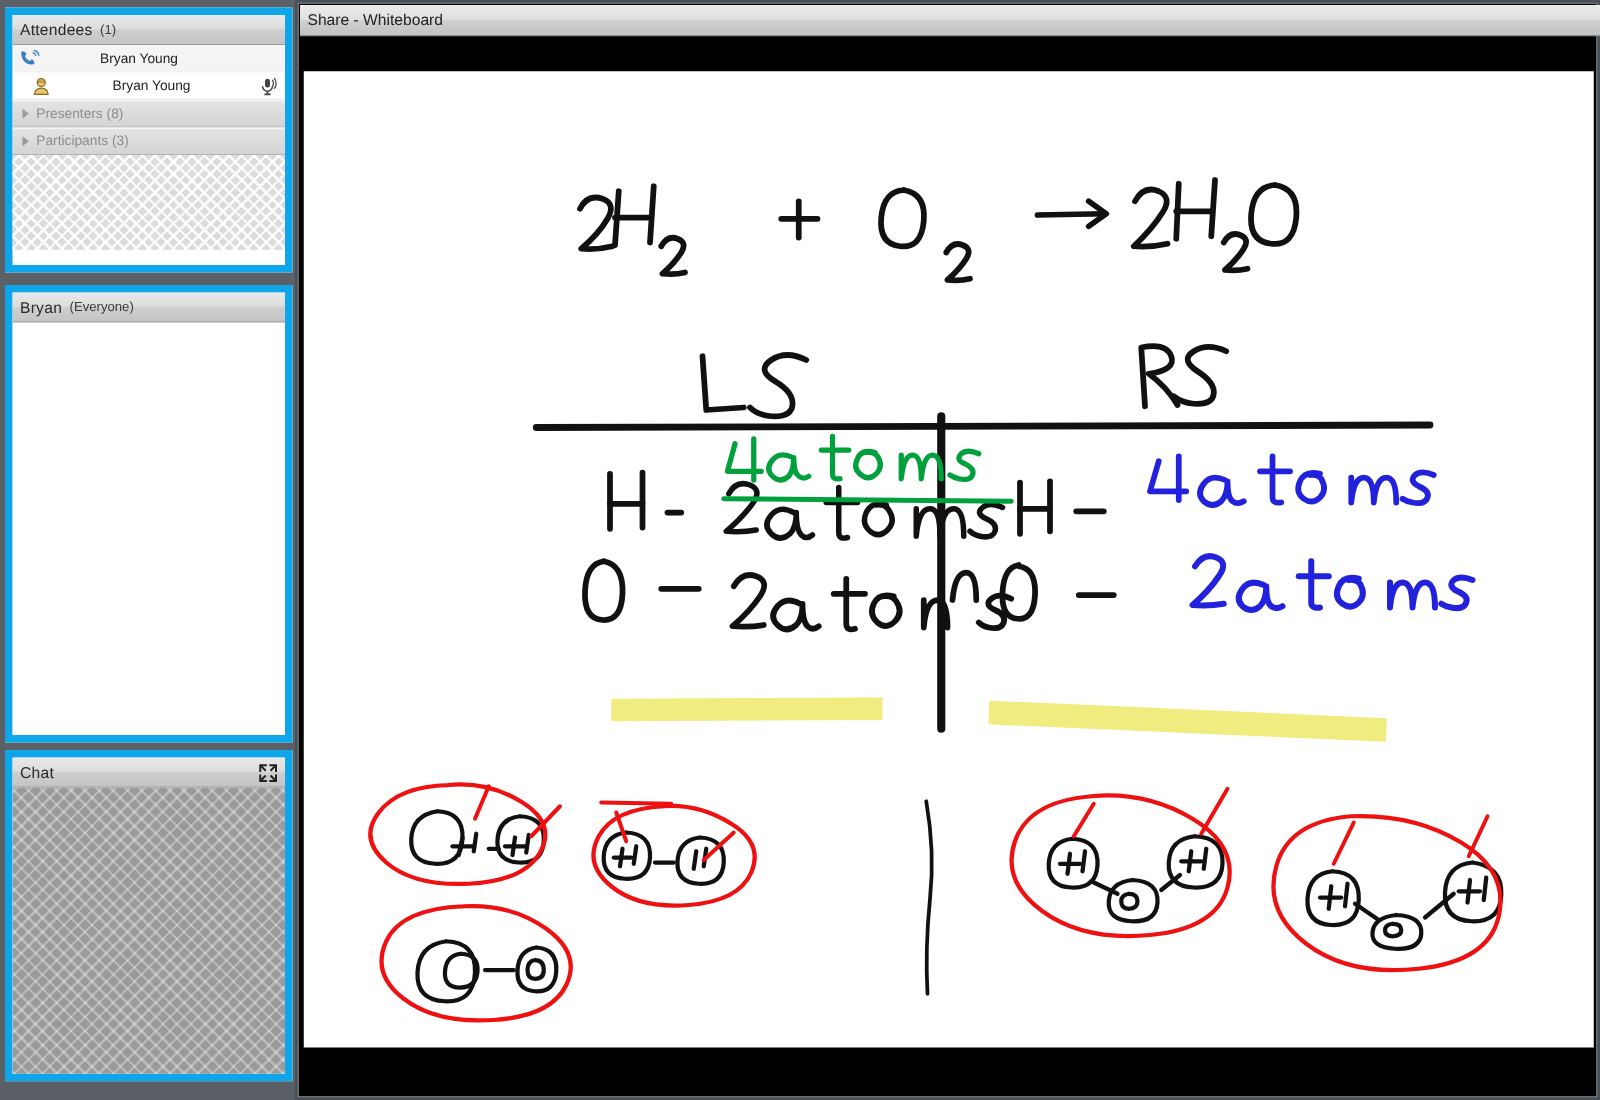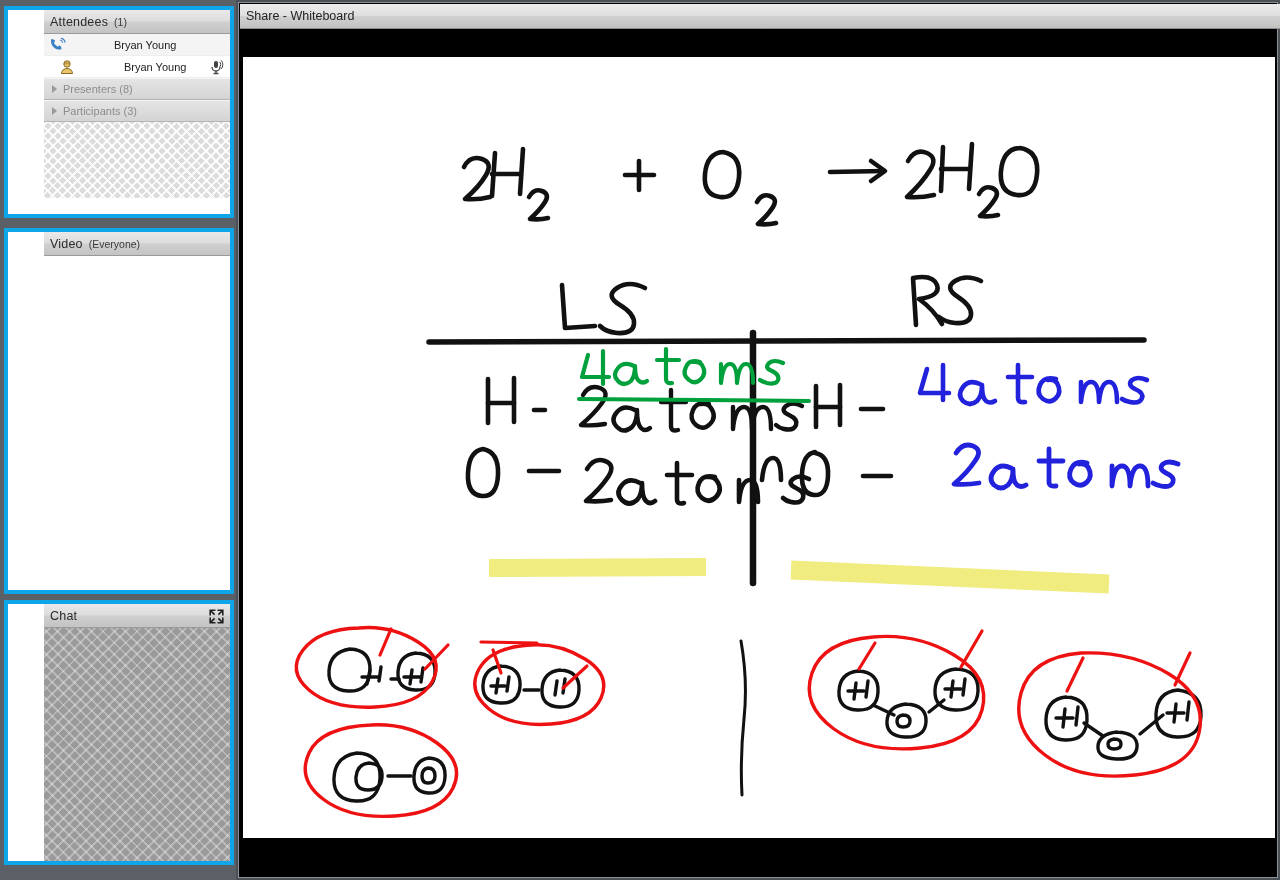--- a/index.html
+++ b/index.html
@@ -20,24 +20,23 @@
     position: absolute;
     left: 0; top: 0;
     width: 236px; height: 880px;
     background: #5a6066;
     box-sizing: border-box;
     padding: 3px 3px 3px 3px;
   }
   .pod {
     position: absolute;
     background: #ffffff;
-    border: 4px solid #0ea5e9;
+    border: 6px solid #0ea5e9;
     box-sizing: border-box;
     overflow: hidden;
-    padding-left: 36px;
   }
   .pod-header {
     height: 24px;
     background: linear-gradient(to bottom, #e9e9e9 0%, #dcdcdc 48%, #cfcfcf 52%, #c4c4c4 100%);
     border-bottom: 1px solid #9a9a9a;
     display: flex;
     align-items: center;
     padding: 0 6px;
     box-sizing: border-box;
     position: relative;
@@ -217,21 +216,21 @@
       <div class="group-row empty">
         <span class="tri right"></span>
         <span>Participants (3)</span>
       </div>
 
       <div class="hatch-fill" style="height:76px"></div>
     </div>
 
     <div class="pod" id="chat-pod">
       <div class="pod-header">
-        <span class="pod-title">Video</span>
+        <span class="pod-title">Bryan</span>
         <span class="pod-sub">(Everyone)</span>
       </div>
       <div id="chat-body"></div>
     </div>
 
     <div class="pod" id="video-pod">
       <div class="pod-header">
         <span class="pod-title">Chat</span>
         <span class="expand-btn">
           <svg width="19" height="19" viewBox="0 0 19 19">

